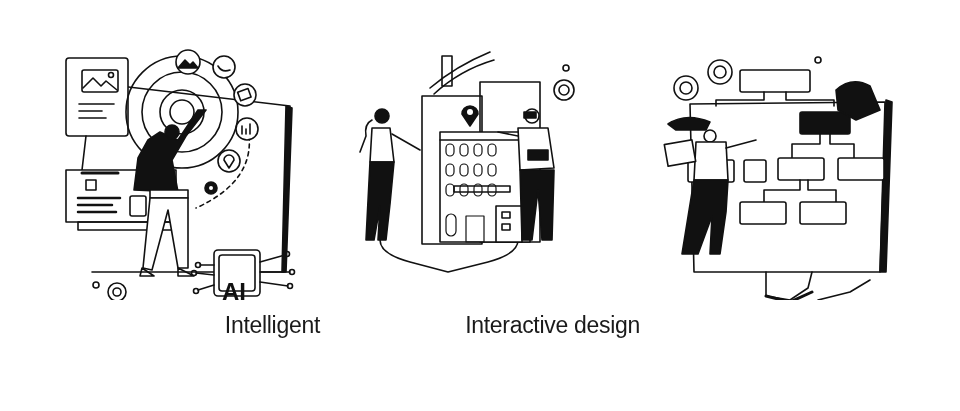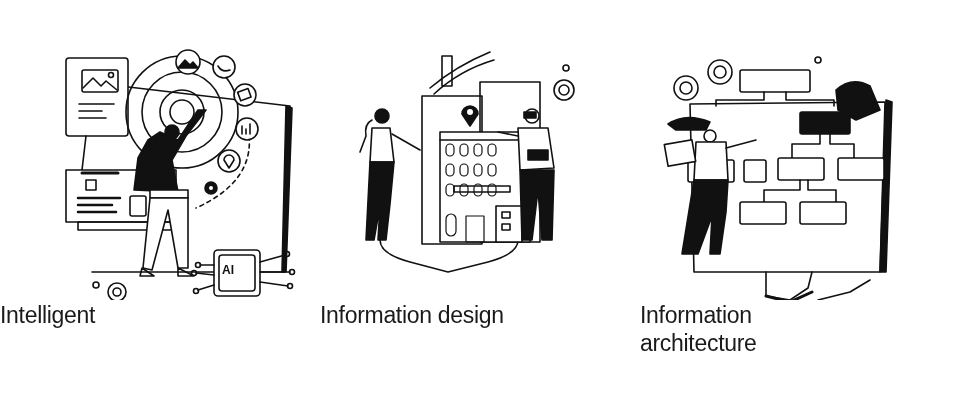--- a/index.html
+++ b/index.html
@@ -1,19 +1,19 @@
 <!DOCTYPE html>
 <html><head>
 <meta charset="utf-8">
 <style>
   html,body{margin:0;padding:0;background:#ffffff;}
   body{width:960px;height:411px;position:relative;overflow:hidden;font-family:"Liberation Sans",sans-serif;color:#111;}
   .panel{position:absolute;top:0;width:320px;height:411px;}
   .panel svg{position:absolute;left:0;top:40px;}
-  .caption{position:absolute;top:301px;left:0;width:320px;text-align:left;font-size:23px;line-height:28px;font-weight:300;letter-spacing:-0.3px;color:#1a1a1a;}
+  .caption{position:absolute;top:311px;left:0;width:320px;text-align:right;font-size:23px;line-height:28px;font-weight:300;letter-spacing:-0.3px;color:#1a1a1a;}
   .caption span{display:block;}
 </style>
 </head>
 <body>
 
 <div class="panel" style="left:0">
   <svg width="320" height="260" viewBox="0 0 320 260" fill="none" stroke="#111" stroke-width="1.6" stroke-linecap="round" stroke-linejoin="round">
 
     <path d="M120 46 L290 66 L284 232 L92 232"></path>
     <path d="M286 66 L292 68 L286 232 L282 232 Z" fill="#111"></path>
@@ -92,21 +92,21 @@
     </g>
 
     <path d="M160 92 L148 100 L138 118 L134 150 L178 152 L172 120 L186 96 L206 70 L198 70 L178 100 Z" fill="#111"></path>
     <circle cx="172" cy="92" r="7" fill="#111"></circle>
     <rect x="150" y="150" width="38" height="8" fill="#fff"></rect>
     <path d="M150 158 L143 228 L152 230 L168 170 L178 228 L188 228 L188 158 Z" fill="#fff"></path>
     <path d="M142 228 L154 236 L140 236 Z"></path>
     <path d="M178 228 L194 236 L178 236 Z"></path>
     <rect x="130" y="156" width="16" height="20" rx="2" fill="#fff"></rect>
   </svg>
-  <text style="position:absolute;left:222px;top:263px;font-family:'Liberation Sans',sans-serif;font-weight:700;font-size:12px;">AI</text>
+  <text style="position:absolute;left:222px;top:278px;font-family:'Liberation Sans',sans-serif;font-weight:700;font-size:24px;">AI</text>
   <div class="caption">
     <span>Intelligent</span>
   </div>
 </div>
 
 <div class="panel" style="left:320px">
   <svg width="320" height="260" viewBox="0 0 320 260" fill="none" stroke="#111" stroke-width="1.6" stroke-linecap="round" stroke-linejoin="round">
     <path d="M114 54 Q140 30 174 20"></path>
       <path d="M110 48 Q136 26 170 12"></path>
     <circle cx="246" cy="28" r="3"></circle>
@@ -158,21 +158,21 @@
     <circle cx="212" cy="76" r="7" fill="#fff"></circle>
       <rect x="204" y="72" width="12" height="6" fill="#111"></rect>
     <path d="M198 88 L228 88 L234 128 L200 130 Z" fill="#fff"></path>
     <path d="M200 130 L234 130 L232 200 L222 200 L218 150 L212 200 L202 200 Z" fill="#111"></path>
     <line x1="198" y1="96" x2="178" y2="92"></line>
     <g>
         <rect x="208" y="110" width="20" height="10" fill="#111"></rect>
       </g>
   </svg>
   <div class="caption">
-    <span>Information design</span>
+    <span>Interactive design</span>
   </div>
 </div>
 
 <div class="panel" style="left:640px">
   <svg width="320" height="260" viewBox="0 0 320 260" fill="none" stroke="#111" stroke-width="1.6" stroke-linecap="round" stroke-linejoin="round">
     <g>
         <circle cx="46" cy="48" r="12"></circle>
         <circle cx="46" cy="48" r="6"></circle>
       </g>
     <g>
@@ -209,17 +209,13 @@
 
     <path d="M28 84 Q46 72 70 82 L66 90 L36 90 Z" fill="#111"></path>
     <circle cx="70" cy="96" r="6"></circle>
     <path d="M56 102 L86 102 L88 140 L54 140 Z" fill="#fff"></path>
     <path d="M54 140 L88 140 L86 172 L80 214 L70 214 L72 176 L58 214 L42 214 Z" fill="#111"></path>
     <g>
         <rect x="26" y="102" width="28" height="22" transform="rotate(-10 40 113)" fill="#fff"></rect>
       </g>
     <line x1="86" y1="108" x2="116" y2="100"></line>
   </svg>
-  <div class="caption">
-    <span>Information</span>
-    <span>architecture</span>
-  </div>
 </div>
 
 </body></html>

